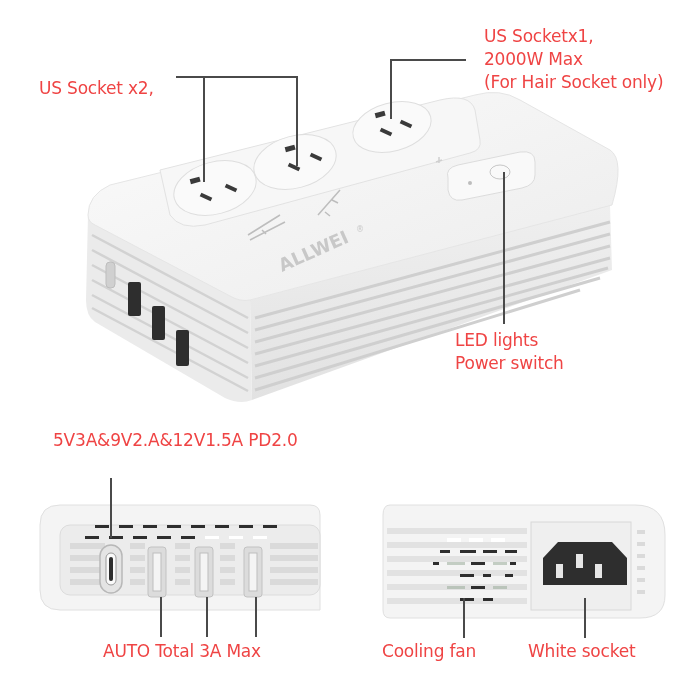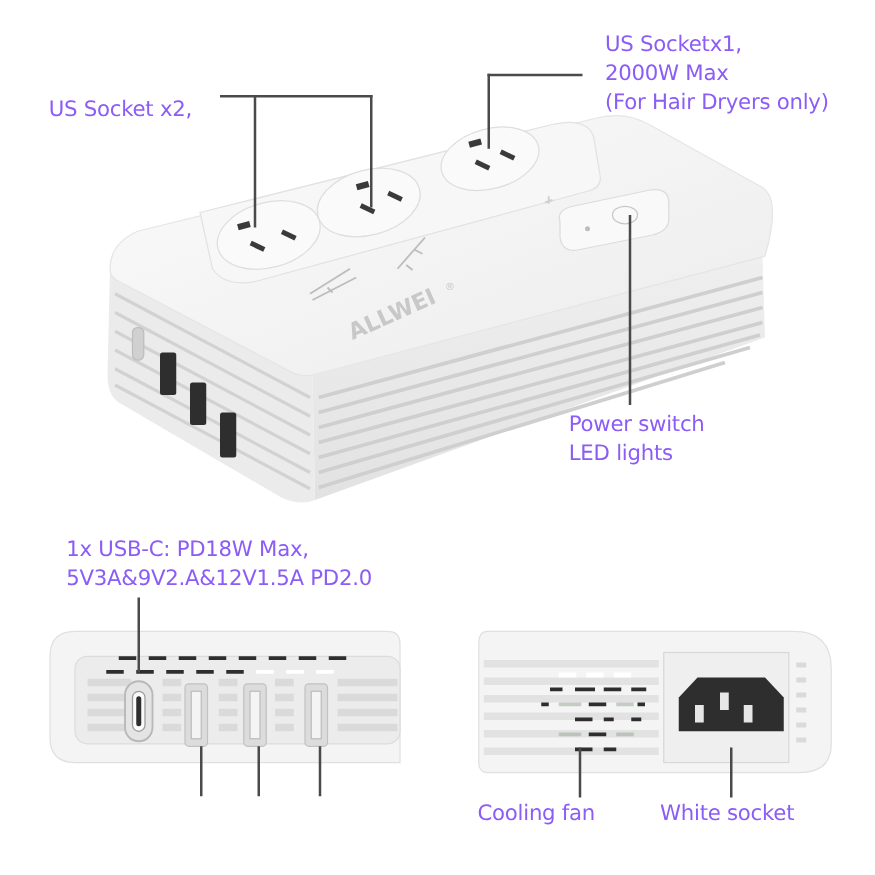--- a/index.html
+++ b/index.html
@@ -1,19 +1,19 @@
 <!DOCTYPE html>
 <html><head>
 <meta charset="utf-8">
 <style>
   * { box-sizing: border-box; margin: 0; padding: 0; }
   html, body { width: 700px; height: 700px; background: #ffffff; overflow: hidden; }
   body { position: relative; font-family: "DejaVu Sans", "Liberation Sans", sans-serif; color: #3f3f3f; }
 
-  .label { position: absolute; font-size: 17px; line-height: 23px; color: #8b5cf6; white-space: nowrap; letter-spacing: -0.2px; }
+  .label { position: absolute; font-size: 17px; line-height: 23px; color: #ef4444; white-space: nowrap; letter-spacing: -0.2px; }
   .line { position: absolute; background: #4a4a4a; }
 
   
   .product-top { position: absolute; left: 0; top: 0; width: 700px; height: 420px; }
   .product-top svg { position: absolute; left: 0; top: 0; }
 
   
   .side-view { position: absolute; }
   .side-view svg { display: block; }
 </style>
@@ -115,30 +115,29 @@
 
 <div class="line" style="left:503px; top:172px; width:1.5px; height:152px;"></div>
 
 <div class="label" style="left:39px; top:77px;">
   <div>US Socket x2,</div>
 </div>
 
 <div class="label" style="left:484px; top:25px;">
   <div>US Socketx1,</div>
   <div>2000W Max</div>
-  <div>(For Hair Dryers only)</div>
+  <div>(For Hair Socket only)</div>
 </div>
 
 <div class="label" style="left:455px; top:329px;">
+  <div>LED lights</div>
   <div>Power switch</div>
-  <div>LED lights</div>
 </div>
 
 <div class="label" style="left:53px; top:429px;">
-  <div>1x USB-C: PD18W Max,</div>
   <div>5V3A&amp;9V2.A&amp;12V1.5A PD2.0</div>
 </div>
 
 <div class="side-view" style="left:30px; top:495px;">
   <svg width="320" height="130" viewBox="0 0 320 130">
     <path d="M30 10 L280 10 Q290 10 290 20 L290 115 L30 115 Q10 115 10 95 L10 30 Q10 10 30 10 Z" fill="#f4f4f4" stroke="#e0e0e0"></path>
     <rect x="30" y="30" width="260" height="70" rx="10" fill="#ececec" stroke="#dcdcdc"></rect>
     <g fill="#dadada">
       <rect x="40" y="48" width="35" height="6"></rect>
         <rect x="40" y="60" width="35" height="6"></rect>
@@ -202,20 +201,21 @@
       </g>
   </svg>
 </div>
 
 <div class="line" style="left:110px; top:478px; width:1.5px; height:60px;"></div>
 <div class="line" style="left:160px; top:597px; width:1.5px; height:40px;"></div>
 <div class="line" style="left:206px; top:597px; width:1.5px; height:40px;"></div>
 <div class="line" style="left:255px; top:597px; width:1.5px; height:40px;"></div>
 
 <div class="label" style="left:103px; top:640px;">
+  <div>AUTO Total 3A Max</div>
 </div>
 
 <div class="side-view" style="left:375px; top:500px;">
   <svg width="300" height="125" viewBox="0 0 300 125">
     <path d="M15 5 L260 5 Q290 5 290 35 L290 95 Q290 118 265 118 L15 118 Q8 118 8 110 L8 15 Q8 5 15 5 Z" fill="#f4f4f4" stroke="#e0e0e0"></path>
     <g fill="#e2e2e2">
       <rect x="12" y="28" width="140" height="6"></rect>
         <rect x="12" y="42" width="140" height="6"></rect>
         <rect x="12" y="56" width="140" height="6"></rect>
       <rect x="12" y="70" width="140" height="6"></rect>

